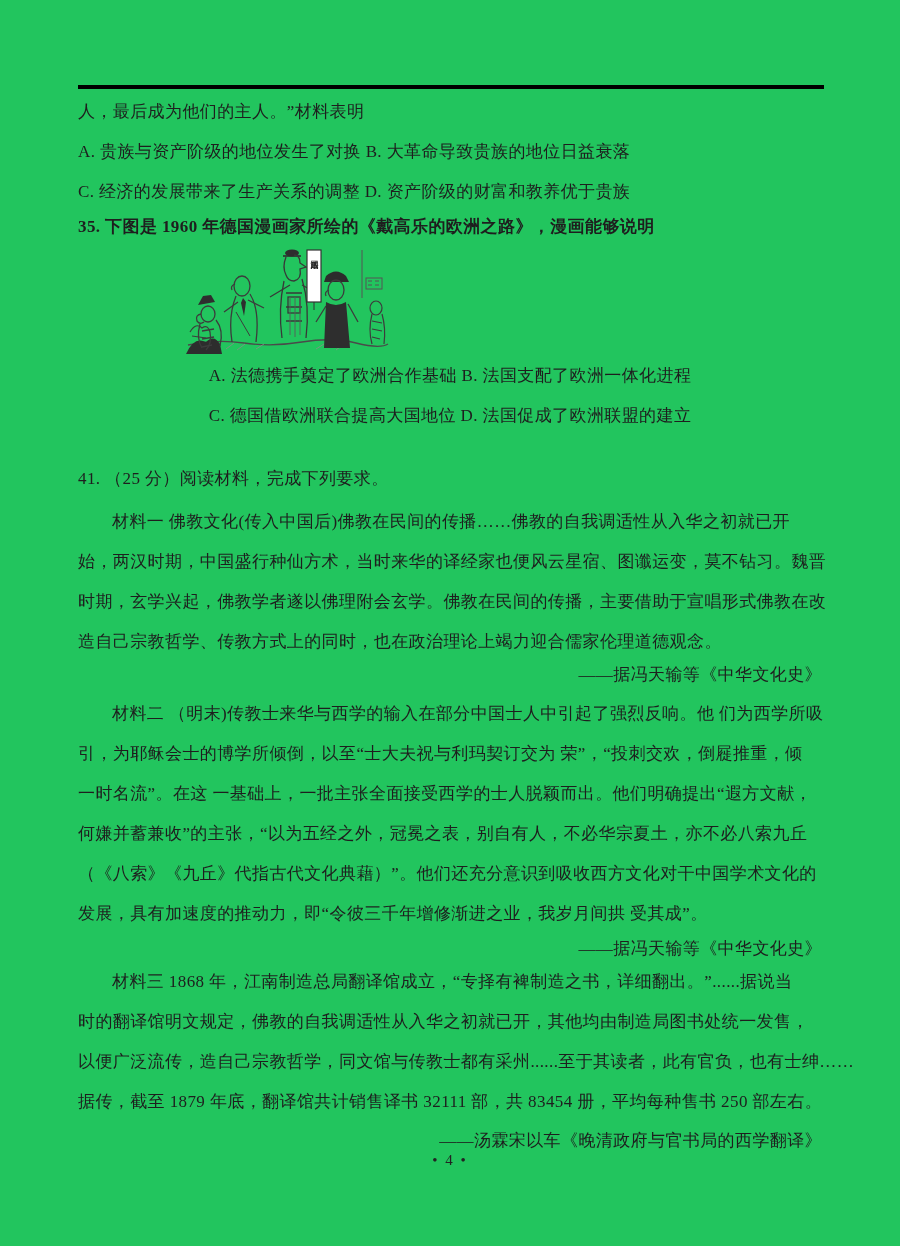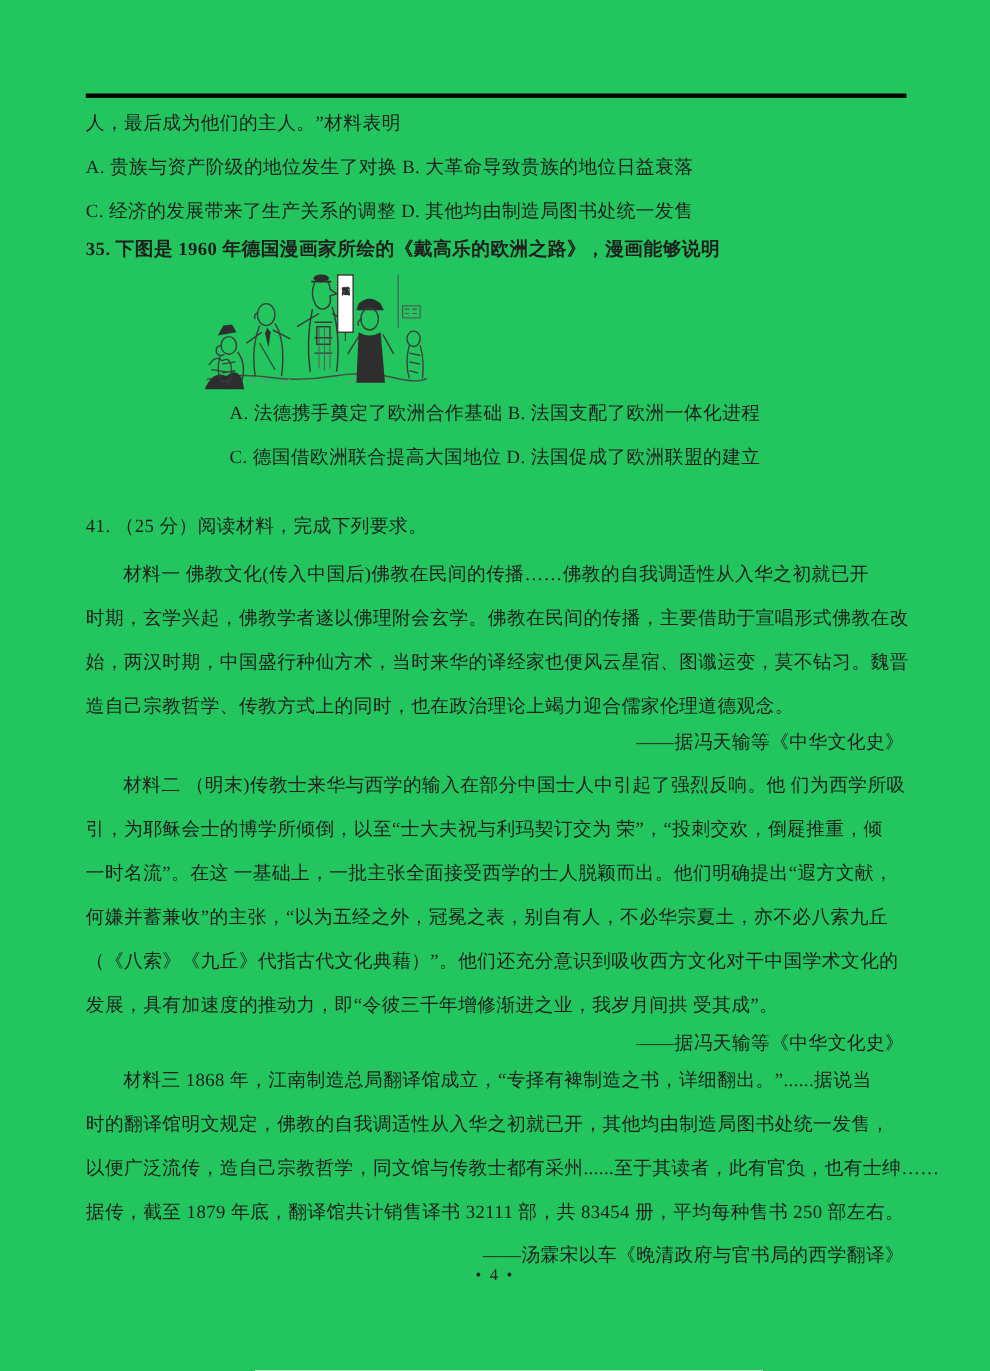--- a/index.html
+++ b/index.html
@@ -32,21 +32,21 @@
 </head>
 <body>
 
 <div class="page">
 
   <div class="top-rule"></div>
 
   <div class="abs blk-q34 para">
     <div class="line">人，最后成为他们的主人。”材料表明</div>
     <div class="line">A. 贵族与资产阶级的地位发生了对换 B. 大革命导致贵族的地位日益衰落</div>
-    <div class="line">C. 经济的发展带来了生产关系的调整 D. 其他均由制造局图书处统一发售</div>
+    <div class="line">C. 经济的发展带来了生产关系的调整 D. 资产阶级的财富和教养优于贵族</div>
   </div>
 
   <div class="abs line q35-stem">35. 下图是 1960 年德国漫画家所绘的《戴高乐的欧洲之路》，漫画能够说明</div>
 
   <div class="cartoon" style="position:absolute;">
     <svg width="204" height="106" viewBox="0 0 204 106">
 
       <path d="M2 97 Q30 91 58 95 T116 94 T170 95 T202 96" stroke="#4a4a4a" fill="none" stroke-width="1.3"></path>
       <path d="M0 106 Q8 88 20 94 Q28 86 34 96 L36 106 Z" fill="#2d2d2d"></path>
       <path d="M40 101 l8 -6 M51 102 l8 -6 M70 101 l8 -5 M130 101 l8 -5 M150 102 l8 -6" stroke="#8a8a8a" stroke-width="0.8"></path>
@@ -122,22 +122,22 @@
 
   <div class="abs q35-opts para">
     <div class="line">A. 法德携手奠定了欧洲合作基础 B. 法国支配了欧洲一体化进程</div>
     <div class="line">C. 德国借欧洲联合提高大国地位 D. 法国促成了欧洲联盟的建立</div>
   </div>
 
   <div class="abs line q41-stem">41. （25 分）阅读材料，完成下列要求。</div>
 
   <div class="abs m1 para">
     <div class="line indent">材料一 佛教文化(传入中国后)佛教在民间的传播……佛教的自我调适性从入华之初就已开</div>
+    <div class="line">始，两汉时期，中国盛行种仙方术，当时来华的译经家也便风云星宿、图谶运变，莫不钻习。魏晋</div>
     <div class="line">时期，玄学兴起，佛教学者遂以佛理附会玄学。佛教在民间的传播，主要借助于宣唱形式佛教在改</div>
-    <div class="line">始，两汉时期，中国盛行种仙方术，当时来华的译经家也便风云星宿、图谶运变，莫不钻习。魏晋</div>
     <div class="line">造自己宗教哲学、传教方式上的同时，也在政治理论上竭力迎合儒家伦理道德观念。</div>
   </div>
   <div class="abs line attr attr1">——据冯天输等《中华文化史》</div>
 
   <div class="abs m2 para">
     <div class="line indent">材料二 （明末)传教士来华与西学的输入在部分中国士人中引起了强烈反响。他 们为西学所吸</div>
     <div class="line">引，为耶稣会士的博学所倾倒，以至“士大夫祝与利玛契订交为 荣”，“投刺交欢，倒屣推重，倾</div>
     <div class="line">一时名流”。在这 一基础上，一批主张全面接受西学的士人脱颖而出。他们明确提出“遐方文献，</div>
     <div class="line">何嫌并蓄兼收”的主张，“以为五经之外，冠冕之表，别自有人，不必华宗夏土，亦不必八索九丘</div>
     <div class="line">（《八索》《九丘》代指古代文化典藉）”。他们还充分意识到吸收西方文化对干中国学术文化的</div>

